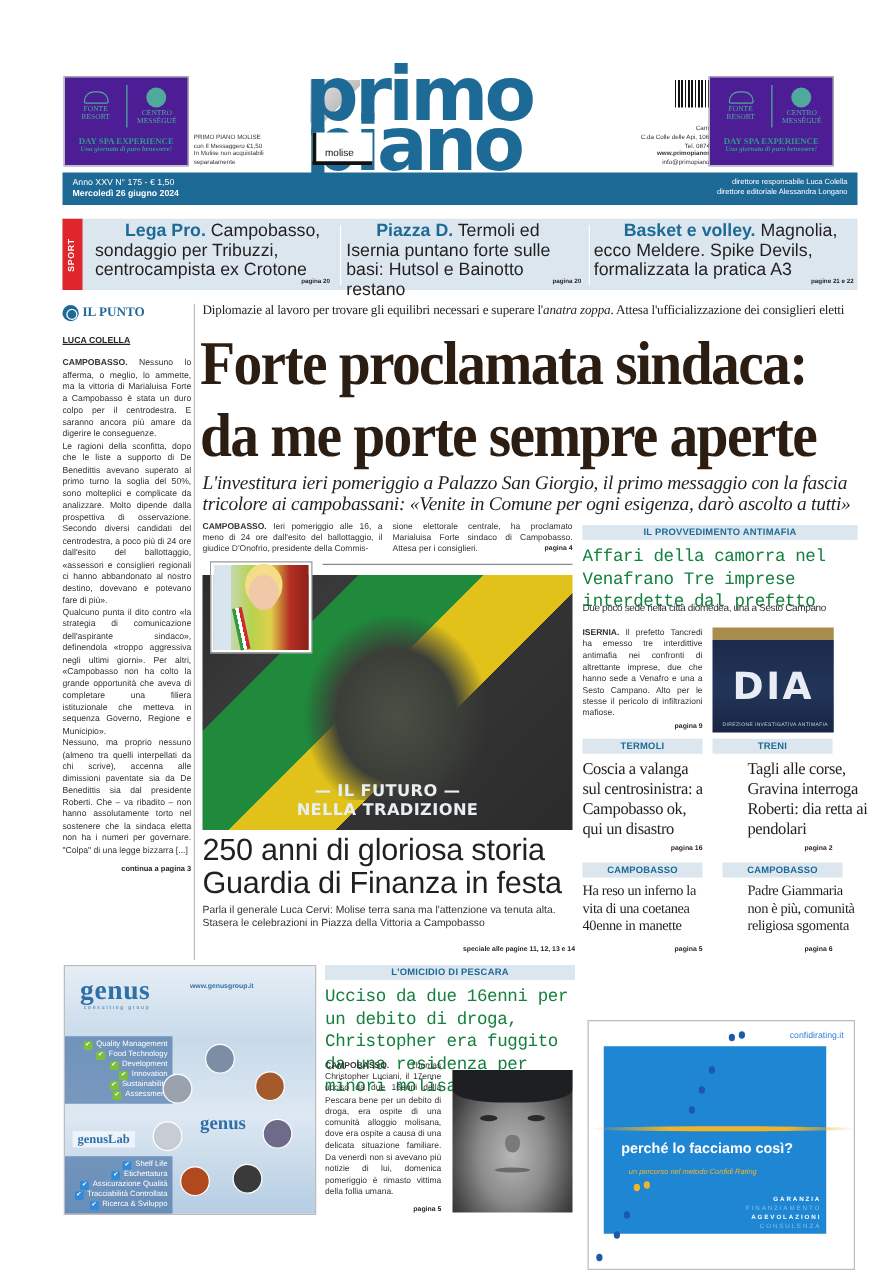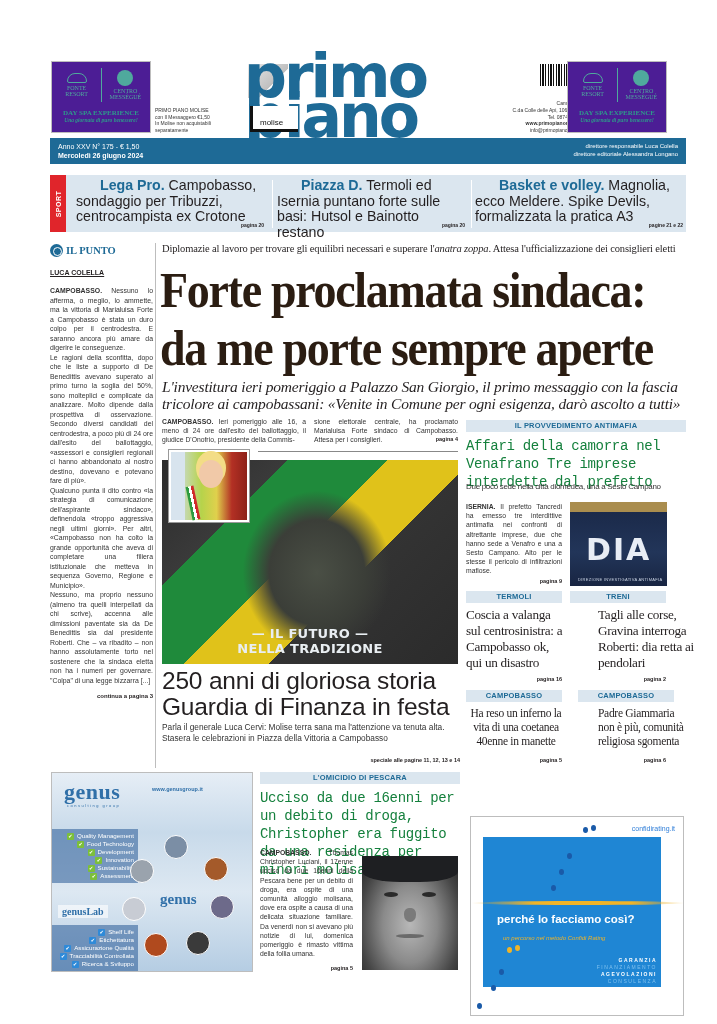--- a/index.html
+++ b/index.html
@@ -269,21 +269,21 @@
 
 <div class="abs section-bar" style="left:466px; top:591px; width:96px;">TERMOLI</div>
 <div class="abs sm-title" style="left:466px; top:607px; width:100px;">Coscia a valanga sul centrosinistra: a Campobasso ok, qui un disastro</div>
 <div class="abs pg-small" style="left:466px; top:676px; width:96px; text-align:right;">pagina 16</div>
 
 <div class="abs section-bar" style="left:570px; top:591px; width:96px;">TRENI</div>
 <div class="abs sm-title" style="left:598px; top:607px; width:100px;">Tagli alle corse, Gravina interroga Roberti: dia retta ai pendolari</div>
 <div class="abs pg-small" style="left:600px; top:676px; width:66px; text-align:right;">pagina 2</div>
 
 <div class="abs section-bar" style="left:466px; top:690px; width:96px;">CAMPOBASSO</div>
-<div class="abs sm-title2" style="left:466px; top:706px; width:100px;text-align:center;">Ha reso un inferno la vita di una coetanea 40enne in manette</div>
+<div class="abs sm-title2" style="left:466px; top:706px; width:100px;">Ha reso un inferno la vita di una coetanea 40enne in manette</div>
 <div class="abs pg-small" style="left:466px; top:757px; width:96px; text-align:right;">pagina 5</div>
 
 <div class="abs section-bar" style="left:578px; top:690px; width:96px;">CAMPOBASSO</div>
 <div class="abs sm-title2" style="left:598px; top:706px; width:90px;">Padre Giammaria non è più, comunità religiosa sgomenta</div>
 <div class="abs pg-small" style="left:600px; top:757px; width:66px; text-align:right;">pagina 6</div>
 
 <div class="abs genus-ad">
   <div class="genus-logo">
     <span>genus</span>
     <small>consulting group</small>

